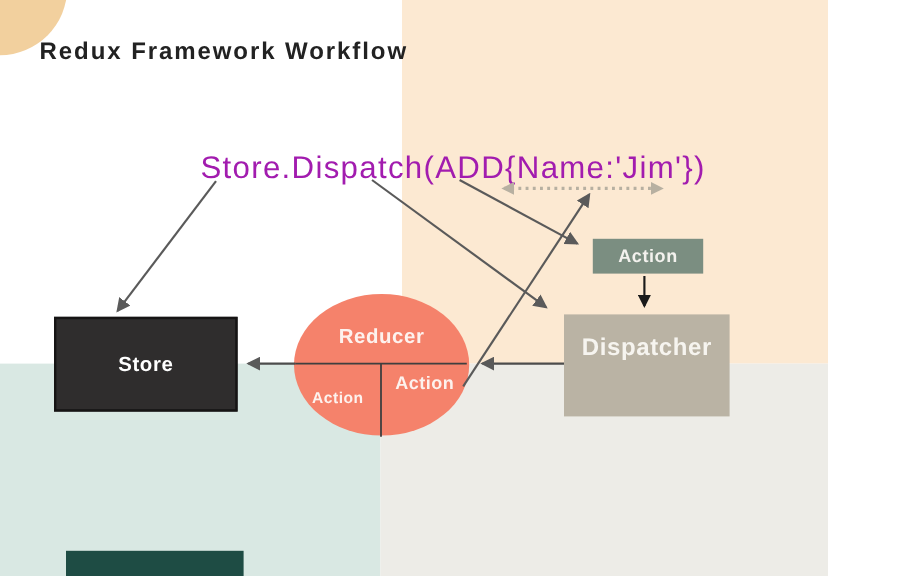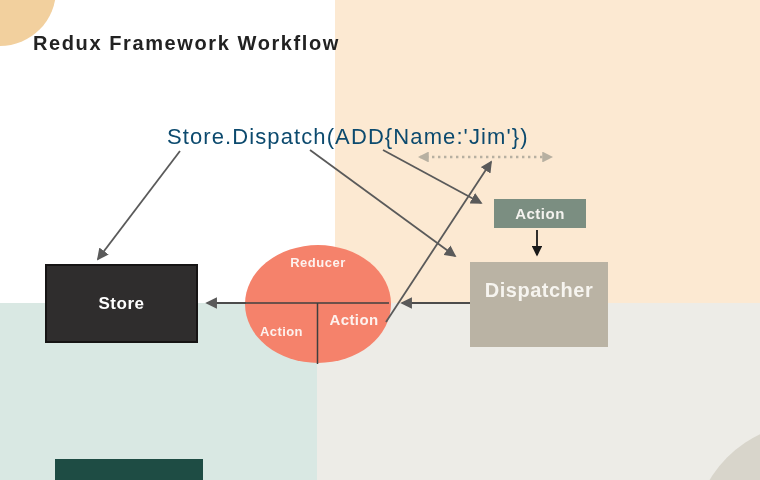--- a/index.html
+++ b/index.html
@@ -1,38 +1,38 @@
 <!DOCTYPE html>
 <html><head>
 <meta charset="utf-8">
 <style>
   html,body{margin:0;padding:0;background:#ffffff;}
   .canvas{
-    position:relative;width:760px;height:480px;overflow:hidden;
+    position:relative;width:690px;height:480px;overflow:hidden;
     font-family:"Liberation Sans","DejaVu Sans",sans-serif;
   }
   
   .bg{position:absolute;z-index:0;}
   .bg-white{left:0;top:0;width:335px;height:303px;background:#ffffff;}
   .bg-peach{left:335px;top:0;width:425px;height:303px;background:#fce9d2;}
   .bg-mint{left:0;top:303px;width:317px;height:177px;background:#d9e8e3;}
   .bg-gray{left:317px;top:303px;width:443px;height:177px;background:#edece7;}
   
   .decor{position:absolute;z-index:1;}
   .tan-circle{left:-56px;top:-66px;width:112px;height:112px;border-radius:50%;background:#f2d09e;}
   .gray-circle{left:693px;top:423px;width:234px;height:234px;border-radius:50%;background:#d8d5cb;}
   .teal-bar{left:55px;top:459px;width:148px;height:21px;background:#1e4c44;}
   
   .title{
     position:absolute;z-index:2;left:33px;top:32px;margin:0;
     font-size:20px;font-weight:bold;color:#222222;letter-spacing:1.6px;
   }
   .dispatch-text{
     position:absolute;z-index:2;left:167px;top:124px;
-    font-size:22px;font-weight:400;color:#0c4a6e;letter-spacing:1.1px;
+    font-size:26px;font-weight:400;color:#a21caf;letter-spacing:1.1px;
   }
   
   .node{position:absolute;z-index:2;display:flex;align-items:center;justify-content:center;}
   .store-box{
     left:45px;top:264px;width:153px;height:79px;background:#2f2d2d;border:2px solid #161414;
     box-sizing:border-box;
   }
   .store-box .lbl{color:#ffffff;font-weight:bold;font-size:17px;letter-spacing:.5px;}
   .dispatcher-box{
     left:470px;top:262px;width:138px;height:85px;background:#bab3a4;
@@ -41,21 +41,21 @@
   .dispatcher-box .lbl{color:#f6f4ef;font-weight:bold;font-size:20px;letter-spacing:.5px;margin-top:17px;}
   .action-tag{
     left:494px;top:199px;width:92px;height:29px;background:#7b8e81;
   }
   .action-tag .lbl{color:#f3f2ee;font-weight:bold;font-size:15px;letter-spacing:.5px;}
   .reducer-ellipse{
     position:absolute;z-index:2;left:245px;top:245px;width:146px;height:118px;
     border-radius:50%;background:#f5826b;
   }
   .reducer-lbl{position:absolute;z-index:2;color:#fdf2ee;font-weight:bold;text-align:center;}
-  .reducer-name{left:245px;top:255px;width:146px;font-size:13px;letter-spacing:.5px;}
+  .reducer-name{left:245px;top:271px;width:146px;font-size:17px;letter-spacing:.5px;}
   .reducer-action{left:245px;top:324px;width:73px;font-size:13px;letter-spacing:.4px;}
   .reducer-state{left:318px;top:311px;width:72px;font-size:15px;letter-spacing:.4px;}
   
   .connectors{position:absolute;z-index:3;left:0;top:0;pointer-events:none;}
 </style>
 </head>
 <body>
 
 <div class="canvas">
 

